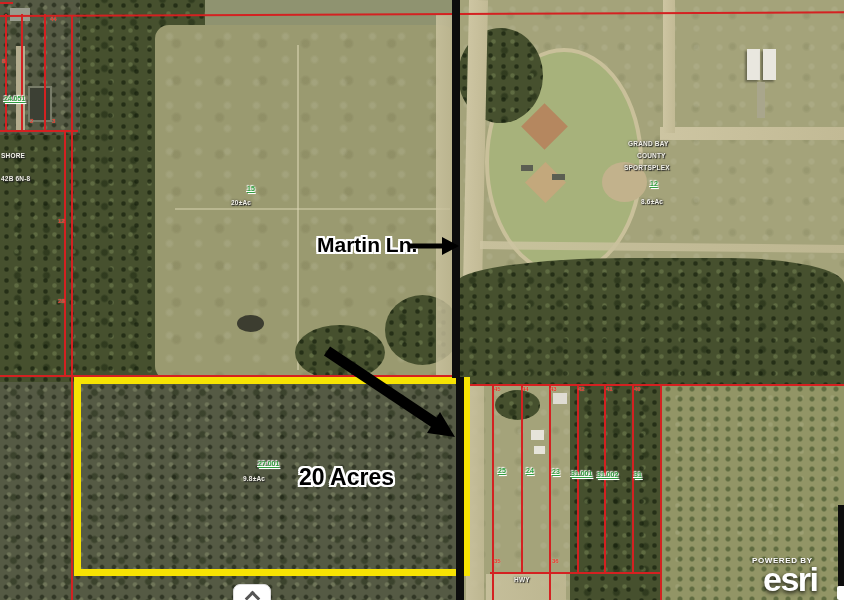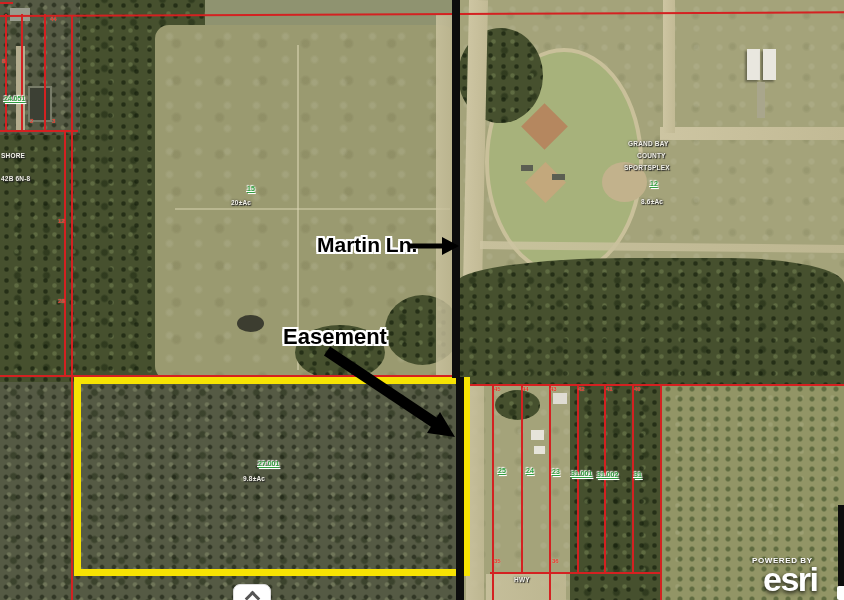--- a/index.html
+++ b/index.html
@@ -149,26 +149,26 @@
     <div class="abs black-line" style="left:452px;top:0;width:8px;height:378px;"></div>
     <div class="abs black-line" style="left:456px;top:377px;width:8px;height:223px;"></div>
     <div class="abs black-line" style="left:838px;top:505px;width:6px;height:95px;"></div>
 
     <div class="abs map-label" style="left:317px;top:233px;font-size:21px;">Martin Ln.</div>
     <svg class="abs arrow-svg" style="left:408px;top:234px;" width="52" height="24" viewBox="0 0 52 24">
       <line x1="2" y1="12" x2="36" y2="12" stroke="#000" stroke-width="5"></line>
       <polygon points="34,3 51,12 34,21" fill="#000"></polygon>
     </svg>
 
-    <div class="abs map-label" style="left:283px;top:324px;font-size:22px;">Easement</div>
     <svg class="abs arrow-svg" style="left:321px;top:345px;" width="140" height="96" viewBox="0 0 140 96">
       <line x1="6" y1="6" x2="114" y2="78" stroke="#000" stroke-width="11"></line>
       <polygon points="134,92 119,67 106,88" fill="#000"></polygon>
     </svg>
 
+    <div class="abs map-label" style="left:299px;top:464px;font-size:23px;">20 Acres</div>
 
     <div class="abs" id="dynamic-labels" style="left:0;top:0;width:844px;height:600px;z-index:6;">
         <span class="parcel-label" style="left: 4px; top: 95px;">24.051</span>
         <span class="parcel-label" style="left: 247px; top: 185px;">15</span>
         <span class="parcel-label" style="left: 258px; top: 460px;">27.001</span>
         <span class="parcel-label" style="left: 650px; top: 180px;">12</span>
         <span class="parcel-label" style="left: 498px; top: 467px;">25</span>
         <span class="parcel-label" style="left: 526px; top: 467px;">24</span>
         <span class="parcel-label" style="left: 552px; top: 468px;">23</span>
         <span class="parcel-label" style="left: 571px; top: 470px;">31.001</span>

